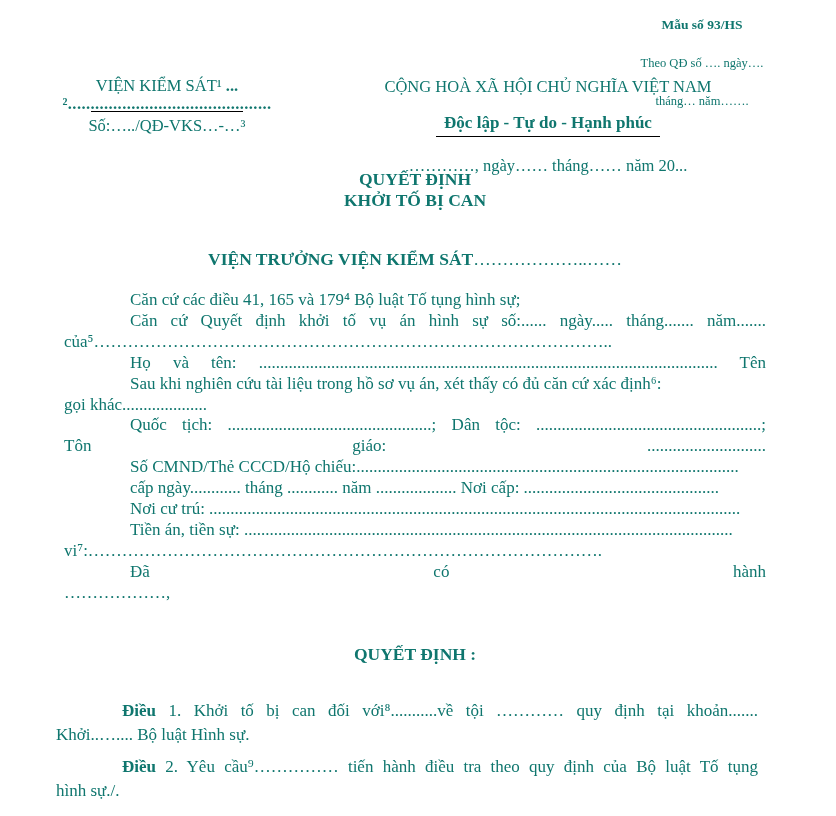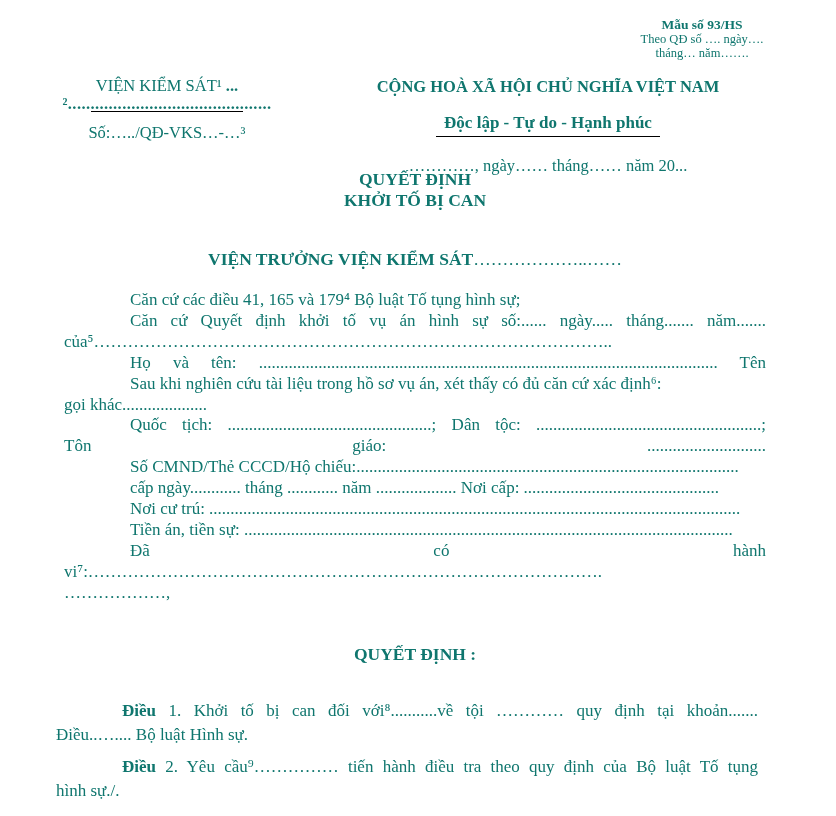--- a/index.html
+++ b/index.html
@@ -5,31 +5,31 @@
   html,body { margin:0; padding:0; background:#fff; }
   .page {
     position:relative; width:836px; height:816px; background:#ffffff;
     color:#0f766e; font-family:"Liberation Serif","DejaVu Serif",serif;
     overflow:hidden;
     padding-left:16px;
   }
   
   .stamp { position:absolute; top:17px; left:588px; width:228px; text-align:center; }
   .stamp .s1 { font-weight:bold; font-size:13.5px; line-height:16px; }
-  .stamp .s2 { font-size:12.5px; line-height:13.5px; }
+  .stamp .s2 { font-size:12.5px; line-height:13.5px;margin-top:24px; }
   
   .agency { position:absolute; top:76px; left:38px; width:258px; text-align:center; font-size:16.5px; }
   .agency .aname { line-height:20px; }
   .agency .aname .b3 { font-weight:bold; }
   .agency .afill { font-weight:bold; line-height:15px; letter-spacing:0.4px; }
   .agency .arule { width:152px; height:0; border-top:1.5px solid #000; margin:0 auto; }
-  .agency .adoc { line-height:21px; margin-top:10px; }
+  .agency .adoc { line-height:21px; margin-top:3px; }
   
   .national { position:absolute; top:76px; left:342px; width:412px; text-align:center; }
-  .national .country { font-weight:bold; font-size:16.5px; line-height:21px; }
+  .national .country { font-weight:normal; font-size:16.5px; line-height:21px; }
   .national .motto { display:inline-block; font-weight:bold; font-size:17px; line-height:20px;
                      border-bottom:1.5px solid #000; padding:0 8px 3px 8px;margin-top:16px; }
   .national .dateline { font-size:16.5px; margin-top:19px; }
   
   .doc-title { position:absolute; top:169px; left:64px; width:702px; text-align:center;
                font-weight:bold; font-size:17.5px; line-height:21px; }
   .issuer { position:absolute; top:249px; left:64px; width:702px; text-align:center; font-size:17.5px; }
   .issuer .b { font-weight:bold; }
   
   .body { position:absolute; top:290px; left:64px; width:702px; font-size:17px; line-height:20.9px; }
@@ -80,31 +80,31 @@
     <div class="ln">của⁵………………………………………………………………………………..</div>
     <div class="ln ind just">Họ và tên: ............................................................................................................ Tên</div>
     <div class="ln ind">Sau khi nghiên cứu tài liệu trong hồ sơ vụ án, xét thấy có đủ căn cứ xác định⁶:</div>
     <div class="ln">gọi khác....................</div>
     <div class="ln ind just">Quốc tịch: ................................................; Dân tộc: .....................................................;</div>
     <div class="ln just">Tôn giáo: ............................</div>
     <div class="ln ind">Số CMND/Thẻ CCCD/Hộ chiếu:..........................................................................................</div>
     <div class="ln ind">cấp ngày............ tháng ............ năm ................... Nơi cấp: ..............................................</div>
     <div class="ln ind">Nơi cư trú: .............................................................................................................................</div>
     <div class="ln ind">Tiền án, tiền sự: ...................................................................................................................</div>
+    <div class="ln">vi⁷:……………………………………………………………………………….</div>
     <div class="ln ind just">Đã có hành</div>
-    <div class="ln">vi⁷:……………………………………………………………………………….</div>
     <div class="ln">………………,</div>
   </div>
 
   <div class="decision-head">QUYẾT ĐỊNH :</div>
 
   <div class="articles">
     <div class="para">
       <div class="ln ind just"><span class="b">Điều</span><span> 1. Khởi tố bị can đối với⁸...........về tội ………… quy định tại khoản.......</span></div>
-      <div class="ln">Điều..….... Bộ luật Hình sự.</div>
+      <div class="ln">Khởi..….... Bộ luật Hình sự.</div>
     </div>
     <div class="para">
       <div class="ln ind just"><span class="b">Điều</span><span> 2. Yêu cầu⁹…………… tiến hành điều tra theo quy định của Bộ luật Tố tụng</span></div>
       <div class="ln">hình sự./.</div>
     </div>
   </div>
 
 </div>
 
 </body></html>

